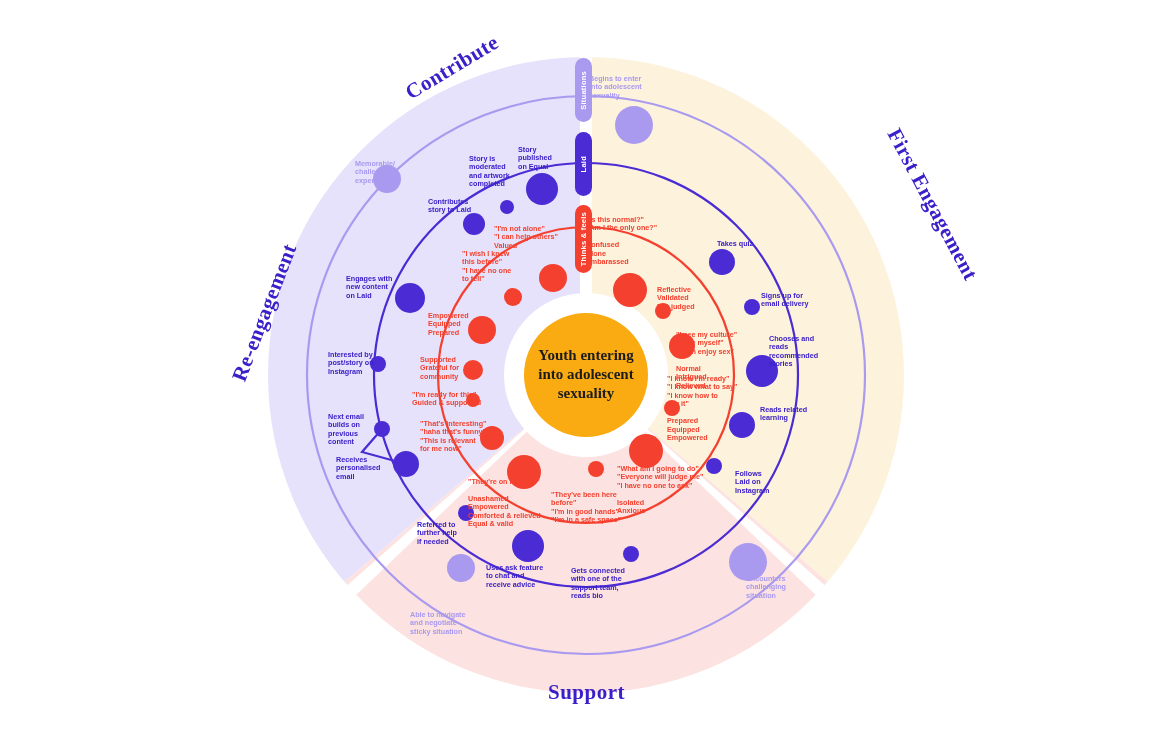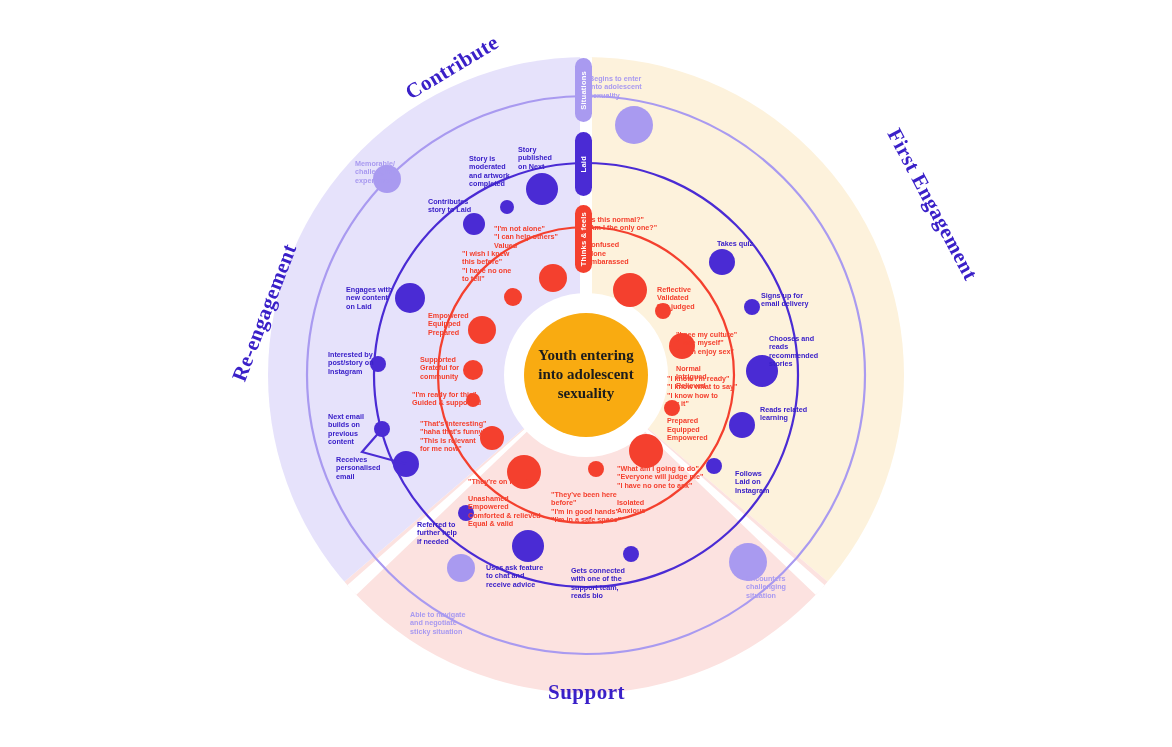--- a/index.html
+++ b/index.html
@@ -221,32 +221,32 @@
   <div class="lbl lbl-purple" style="left:367px; top:469px; width:62px;">Receives
 personalised
 email</div>
   <div class="lbl lbl-purple" style="left:357px; top:430px; width:58px;">Next email
 builds on
 previous
 content</div>
   <div class="lbl lbl-purple" style="left:362px; top:364px; width:68px;">Interested by
 post/story on
 Instagram</div>
-  <div class="lbl lbl-purple" style="left:380px; top:299px; width:68px;">Engages with
+  <div class="lbl lbl-purple" style="left:380px; top:288px; width:68px;">Engages with
 new content
 on Laid</div>
   <div class="lbl lbl-purple" style="left:461px; top:206px; width:66px;">Contributes
 story to Laid</div>
   <div class="lbl lbl-purple" style="left:500px; top:172px; width:62px;">Story is
 moderated
 and artwork
 completed</div>
   <div class="lbl lbl-purple" style="left:543px; top:159px; width:50px;">Story
 published
-on Next</div>
+on Equal</div>
 
   <div class="lbl lbl-red" style="left:634px; top:241px; width:96px;">"Is this normal?"
 "Am I the only one?"
 
 Confused
 Alone
 Embarassed</div>
   <div class="lbl lbl-red" style="left:690px; top:299px; width:66px;">Reflective
 Validated
 Not judged</div>

